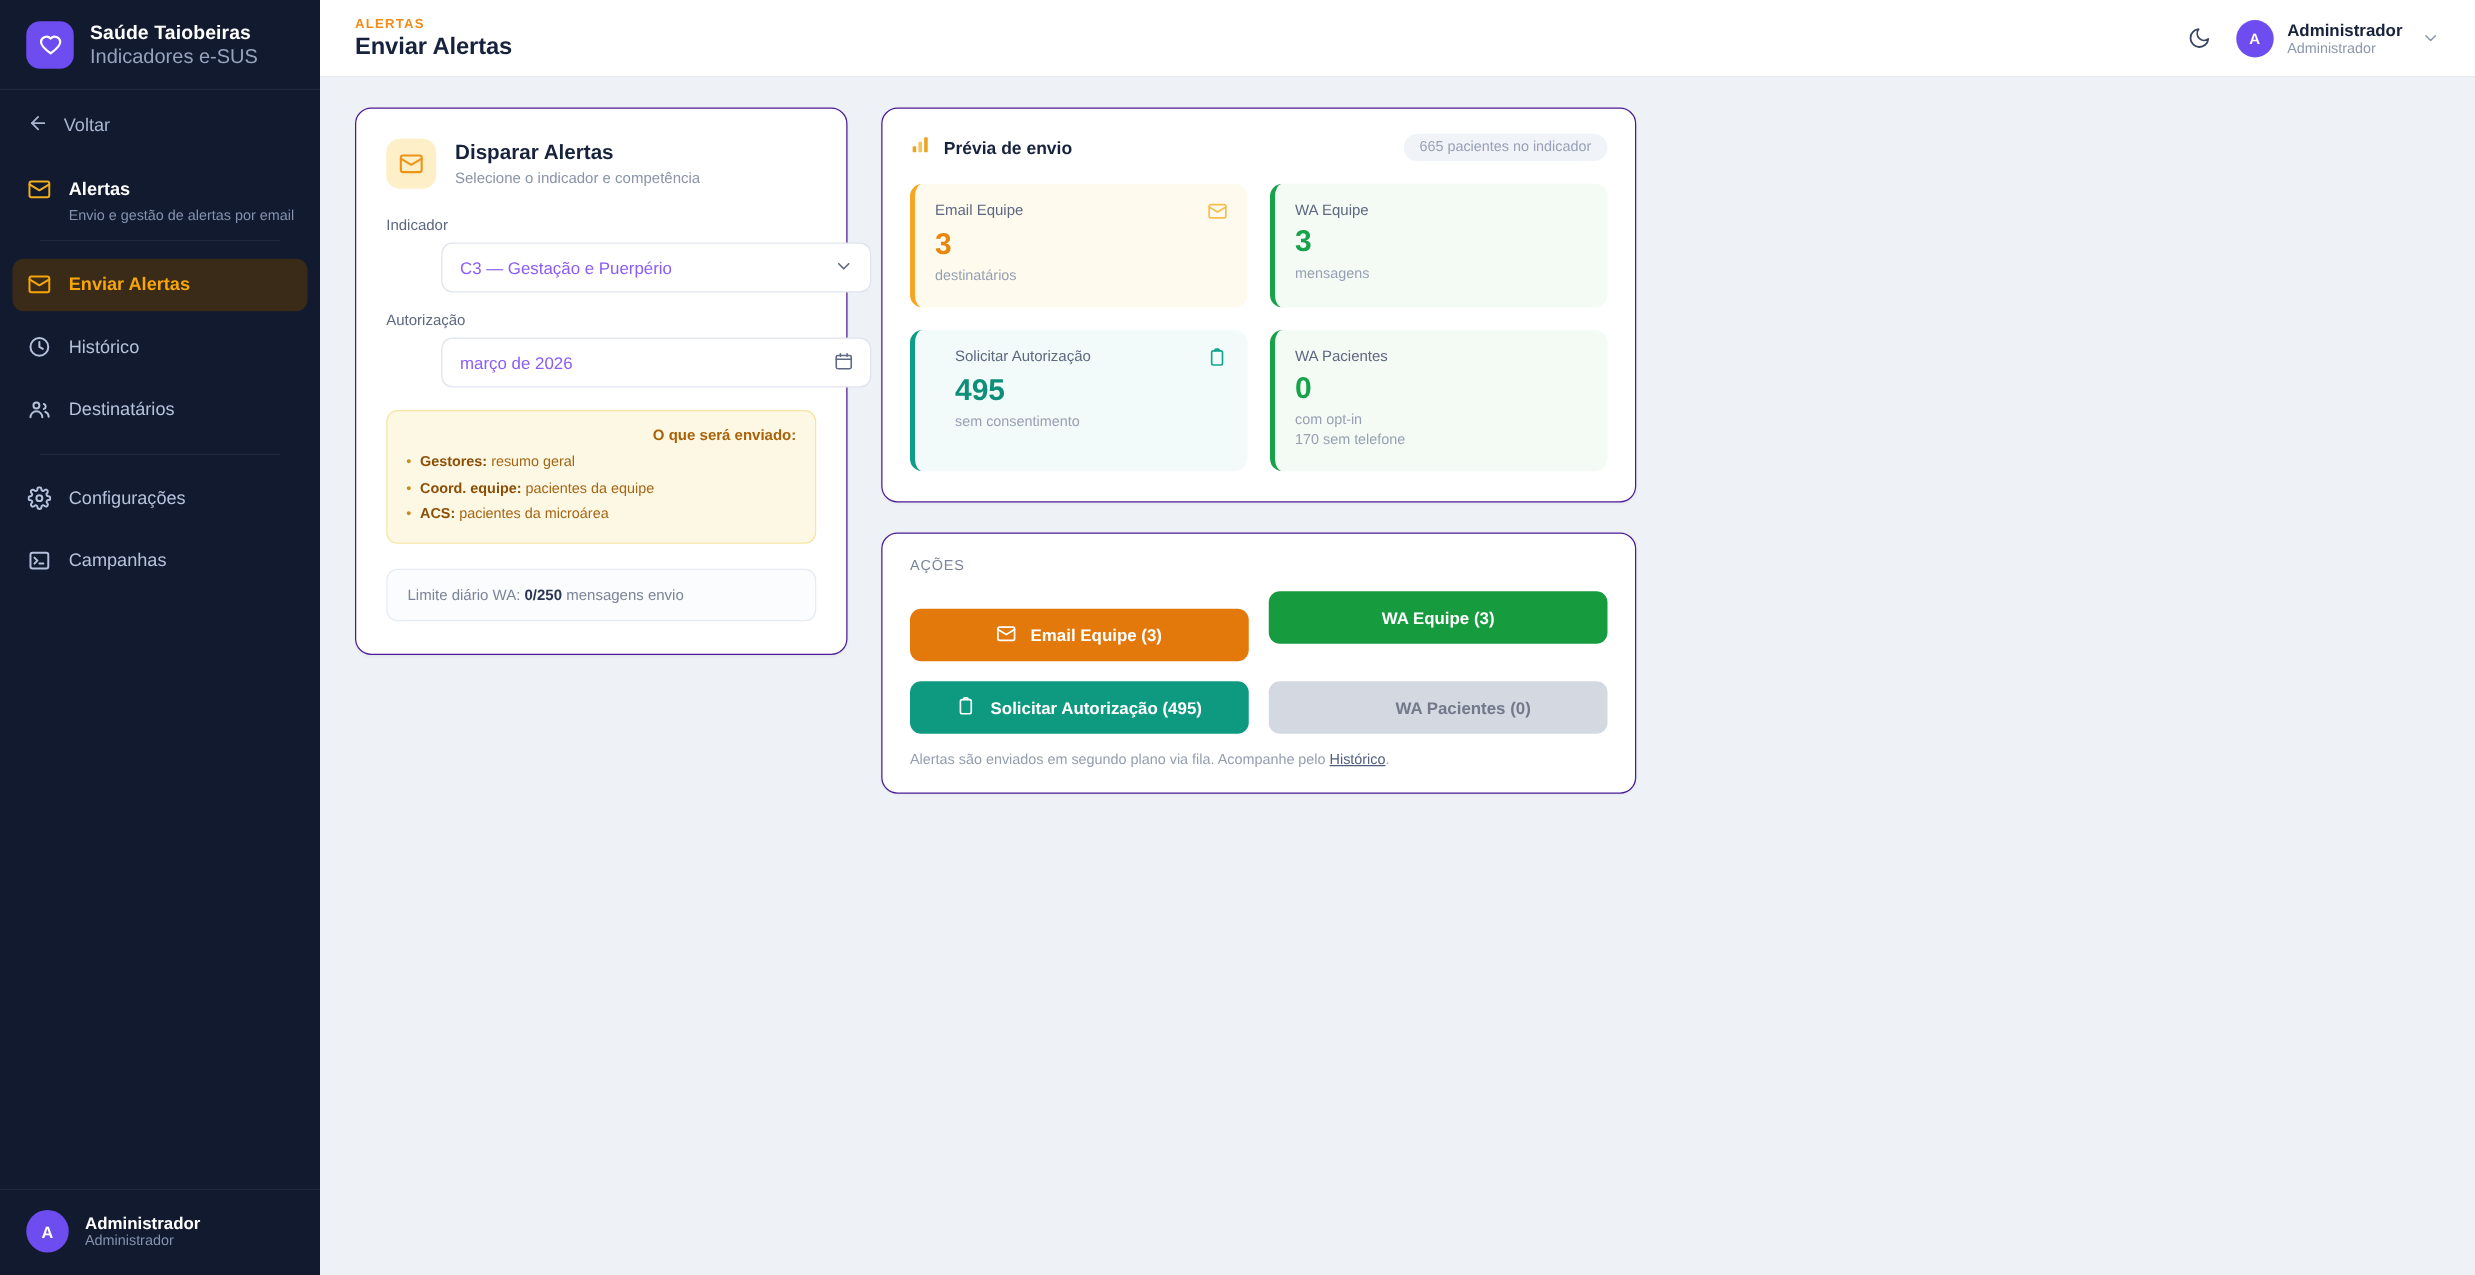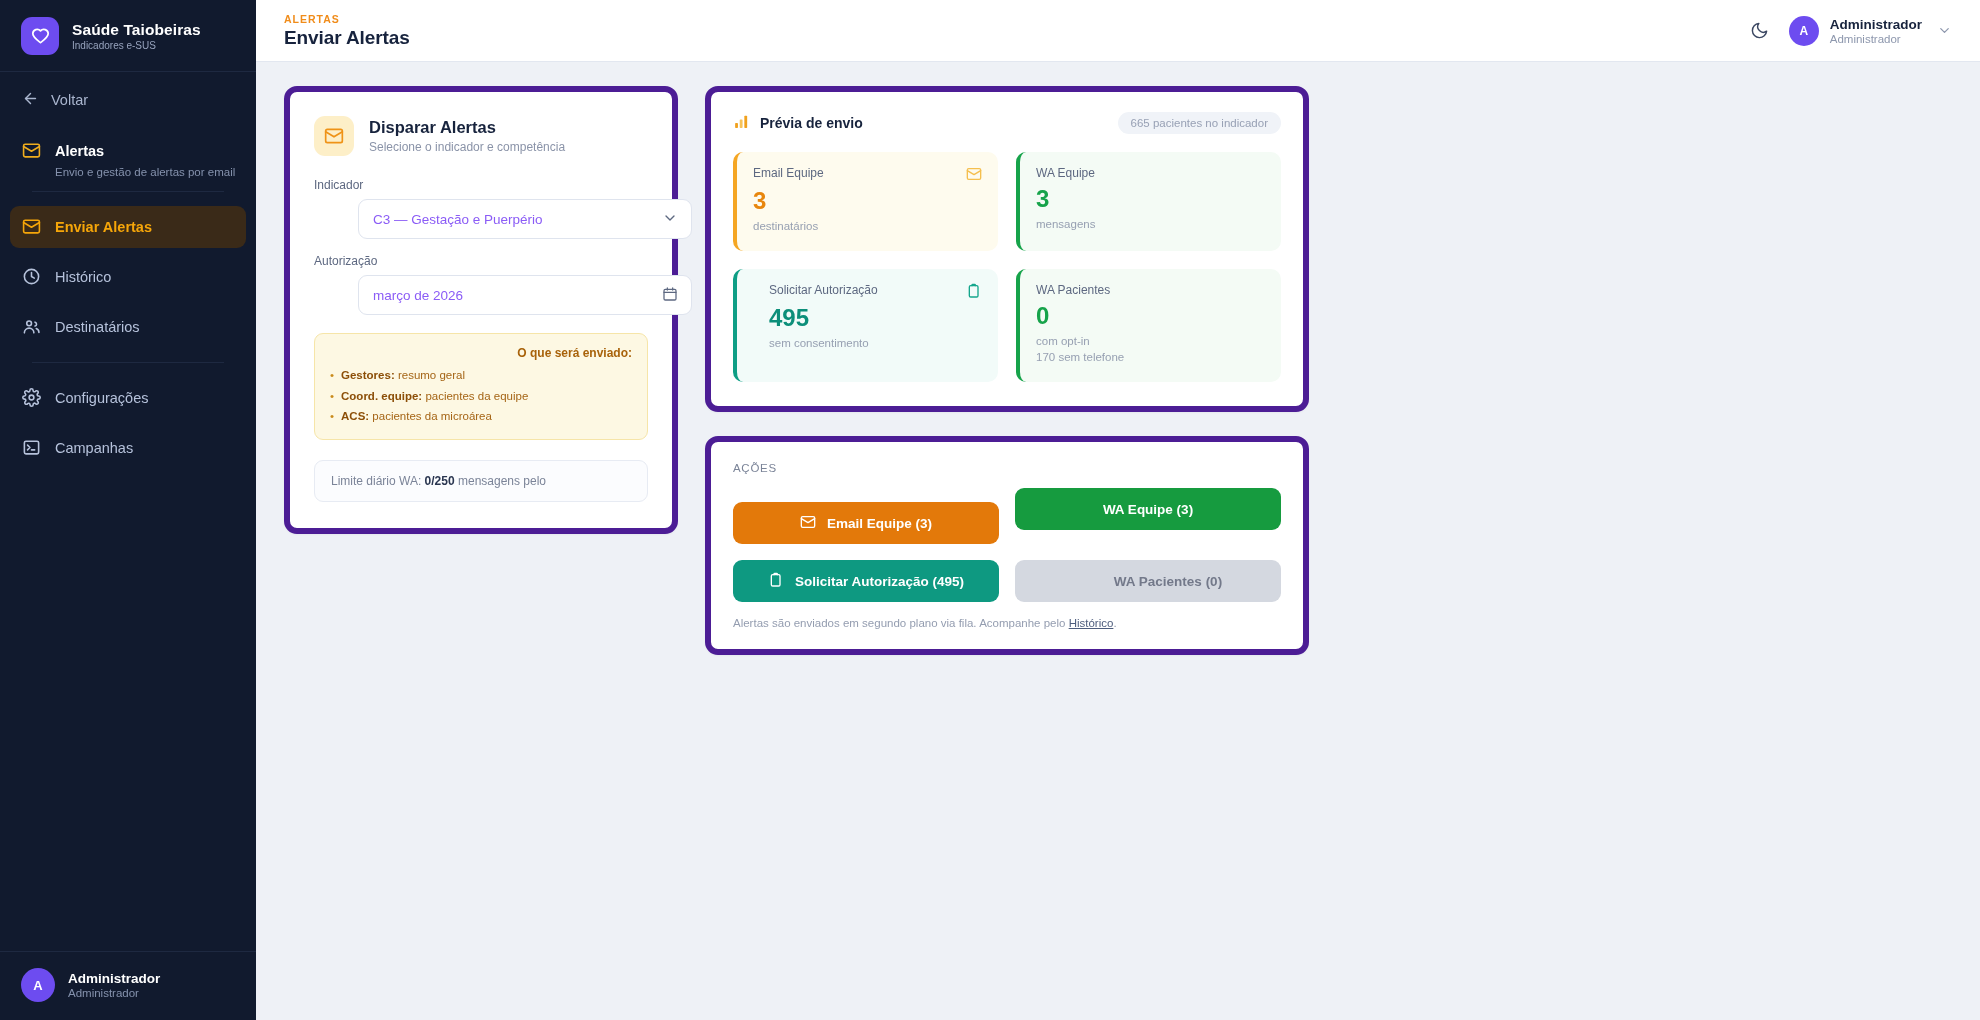--- a/index.html
+++ b/index.html
@@ -21,21 +21,21 @@
   .brand { display: flex; align-items: center; gap: 13px; padding: 17px 0 16px 21px; }
   .brand-logo {
     width: 38px; height: 38px; border-radius: 11px;
     background: #6d4cf0;
     display: flex; align-items: center; justify-content: center;
     flex: 0 0 38px;
   }
   .brand-logo svg { width: 21px; height: 21px; }
   .brand-text { display: flex; flex-direction: column; gap: 1px; }
   .brand-title { font-size: 15.5px; font-weight: bold; color: #ffffff; letter-spacing: .1px; }
-  .brand-sub { font-size: 10px; color: #97a3bd; }
+  .brand-sub { font-size: 16px; color: #97a3bd; text-align: right; }
   .sb-divider { height: 1px; background: #1e2941; margin: 0; }
   .sb-divider.inset { margin: 10px 22px; }
 
   .back-link {
     display: flex; align-items: center; gap: 12px;
     padding: 18px 0 18px 22px;
     color: #aab6cf; font-size: 14.5px; cursor: pointer;
   }
   .back-link svg { width: 17px; height: 17px; }
 
@@ -90,21 +90,21 @@
     width: 30px; height: 30px; border-radius: 50%; background: #6d4cf0; color: #fff;
     display: flex; align-items: center; justify-content: center; font-size: 12px; font-weight: bold;
   }
   .user-name { font-size: 13.5px; font-weight: bold; color: #17233d; }
   .user-role { font-size: 11.5px; color: #8d97ad; margin-top: 1px; }
   .chev { width: 15px; height: 15px; color: #8d97ad; margin-left: 4px; }
 
   .content { padding: 24px 28px; display: flex; gap: 27px; align-items: flex-start; }
 
   .card {
-    background: #ffffff; border: 6px solid #4c1d95; border-radius: 13px;
+    background: #ffffff; border: 1px solid #4c1d95; border-radius: 13px;
     box-shadow: 0 1px 2px rgba(20,30,60,.04);
   }
   .card-left { width: 394px; flex: 0 0 394px; padding: 24px 24px 26px 24px; }
   .card-right-col { width: 604px; flex: 0 0 604px; display: flex; flex-direction: column; gap: 24px; }
 
   .left-head { display: flex; align-items: center; gap: 15px; margin-bottom: 22px; }
   .left-badge {
     width: 40px; height: 40px; border-radius: 11px; background: #fdefc8;
     display: flex; align-items: center; justify-content: center; flex: 0 0 40px; color: #ef9317;
   }
@@ -382,21 +382,21 @@
               <span class="bullet">•</span>
               <span><b>ACS:</b>
               <span>pacientes da microárea</span></span>
             </li>
           </ul>
         </div>
 
         <div class="limit-box">
           <span>Limite diário WA:</span>
           <b>0/250</b>
-          <span>mensagens pelo</span>
+          <span>mensagens envio</span>
         </div>
       </section>
 
       <div class="card-right-col">
 
         <section class="card card-preview">
           <div class="preview-head">
             <div class="preview-head-left">
               <span>
                 <svg width="17" height="17" viewBox="0 0 24 24" fill="none">

